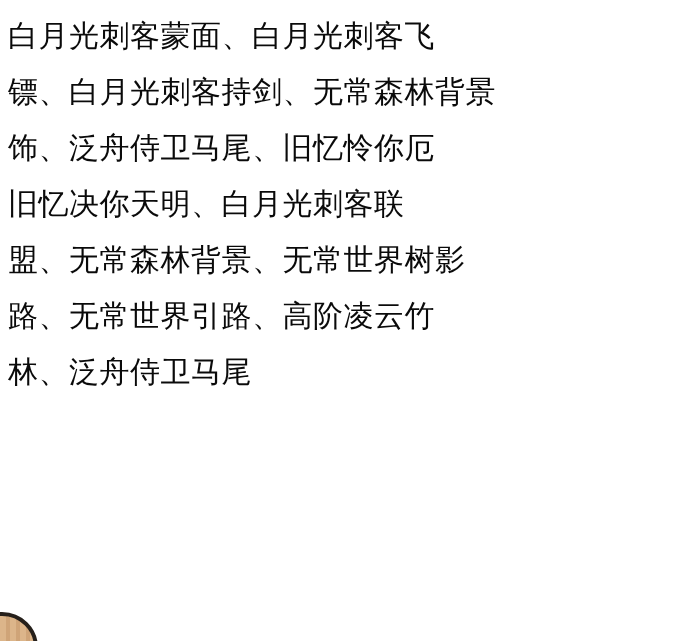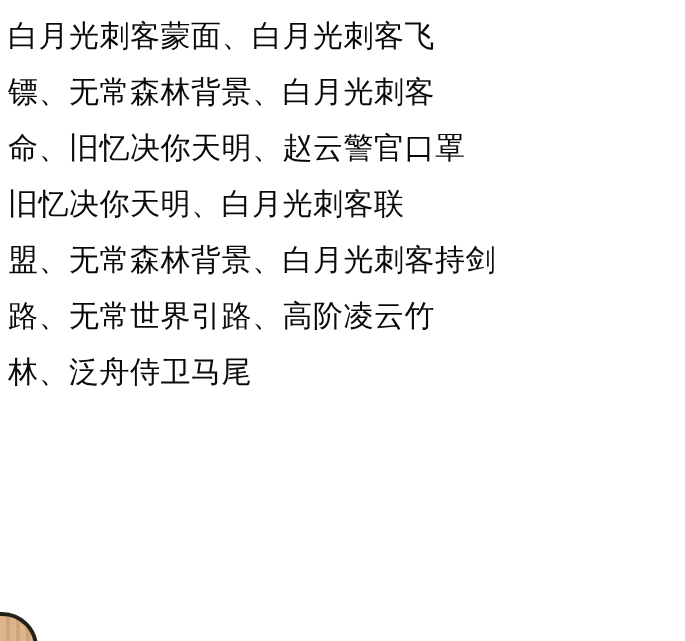--- a/index.html
+++ b/index.html
@@ -47,24 +47,24 @@
     box-sizing: border-box;
   }
 </style>
 </head>
 <body>
 
 <div class="page">
 
   <div class="text-block">
     <div class="text-line">白月光刺客蒙面、白月光刺客飞</div>
-    <div class="text-line">镖、无常森林背景、白月光刺客</div>
-    <div class="text-line">命、旧忆决你天明、赵云警官口罩</div>
+    <div class="text-line">镖、白月光刺客持剑、无常森林背景</div>
+    <div class="text-line">饰、泛舟侍卫马尾、旧忆怜你厄</div>
     <div class="text-line">旧忆决你天明、白月光刺客联</div>
-    <div class="text-line">盟、无常森林背景、白月光刺客持剑</div>
+    <div class="text-line">盟、无常森林背景、无常世界树影</div>
     <div class="text-line">路、无常世界引路、高阶凌云竹</div>
     <div class="text-line">林、泛舟侍卫马尾</div>
   </div>
 
   <div class="corner-sticker">
     
   </div>
 
 </div>
 

